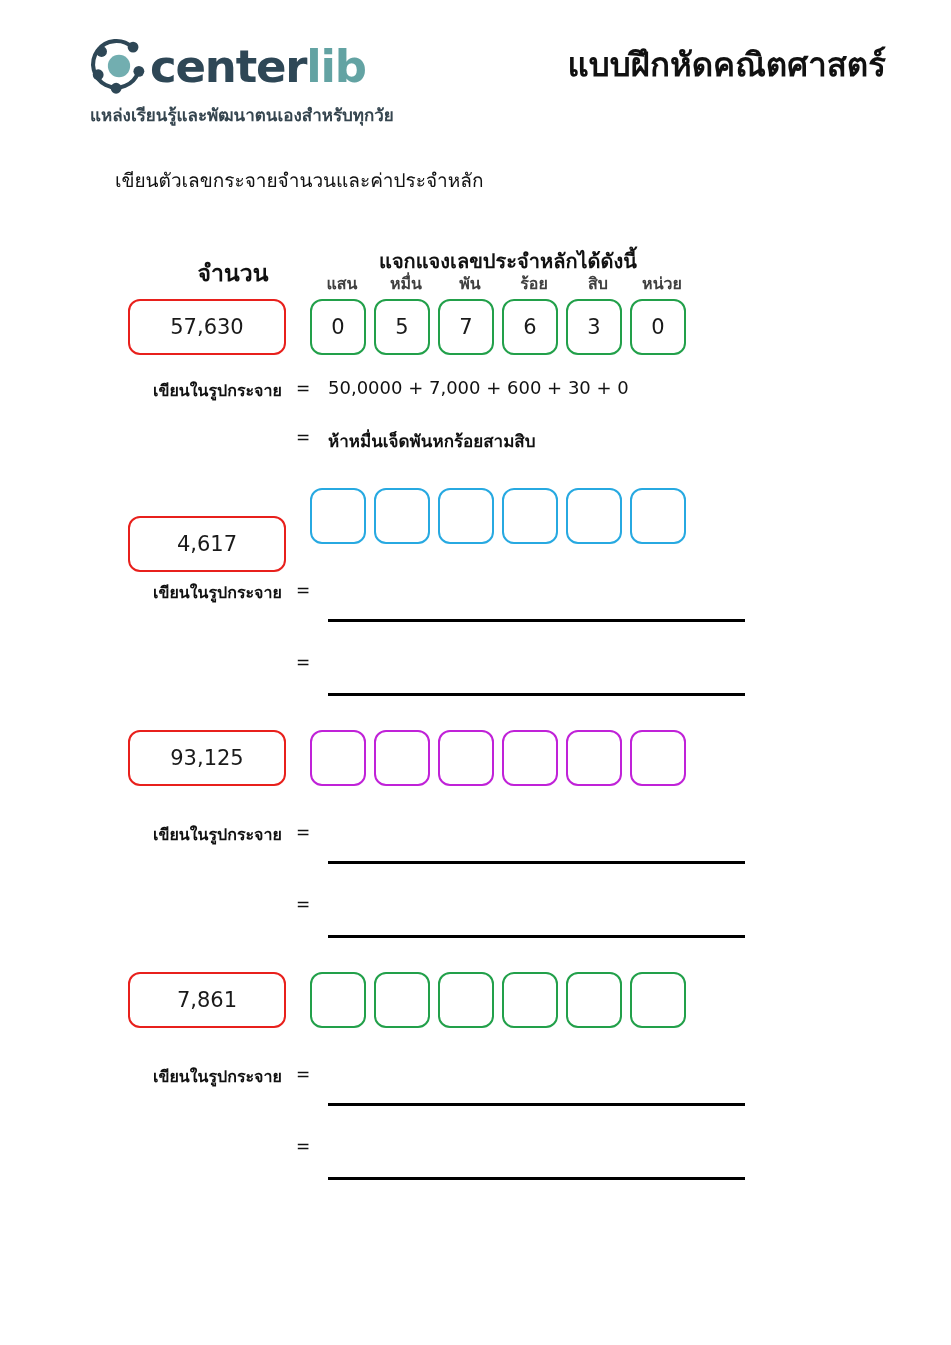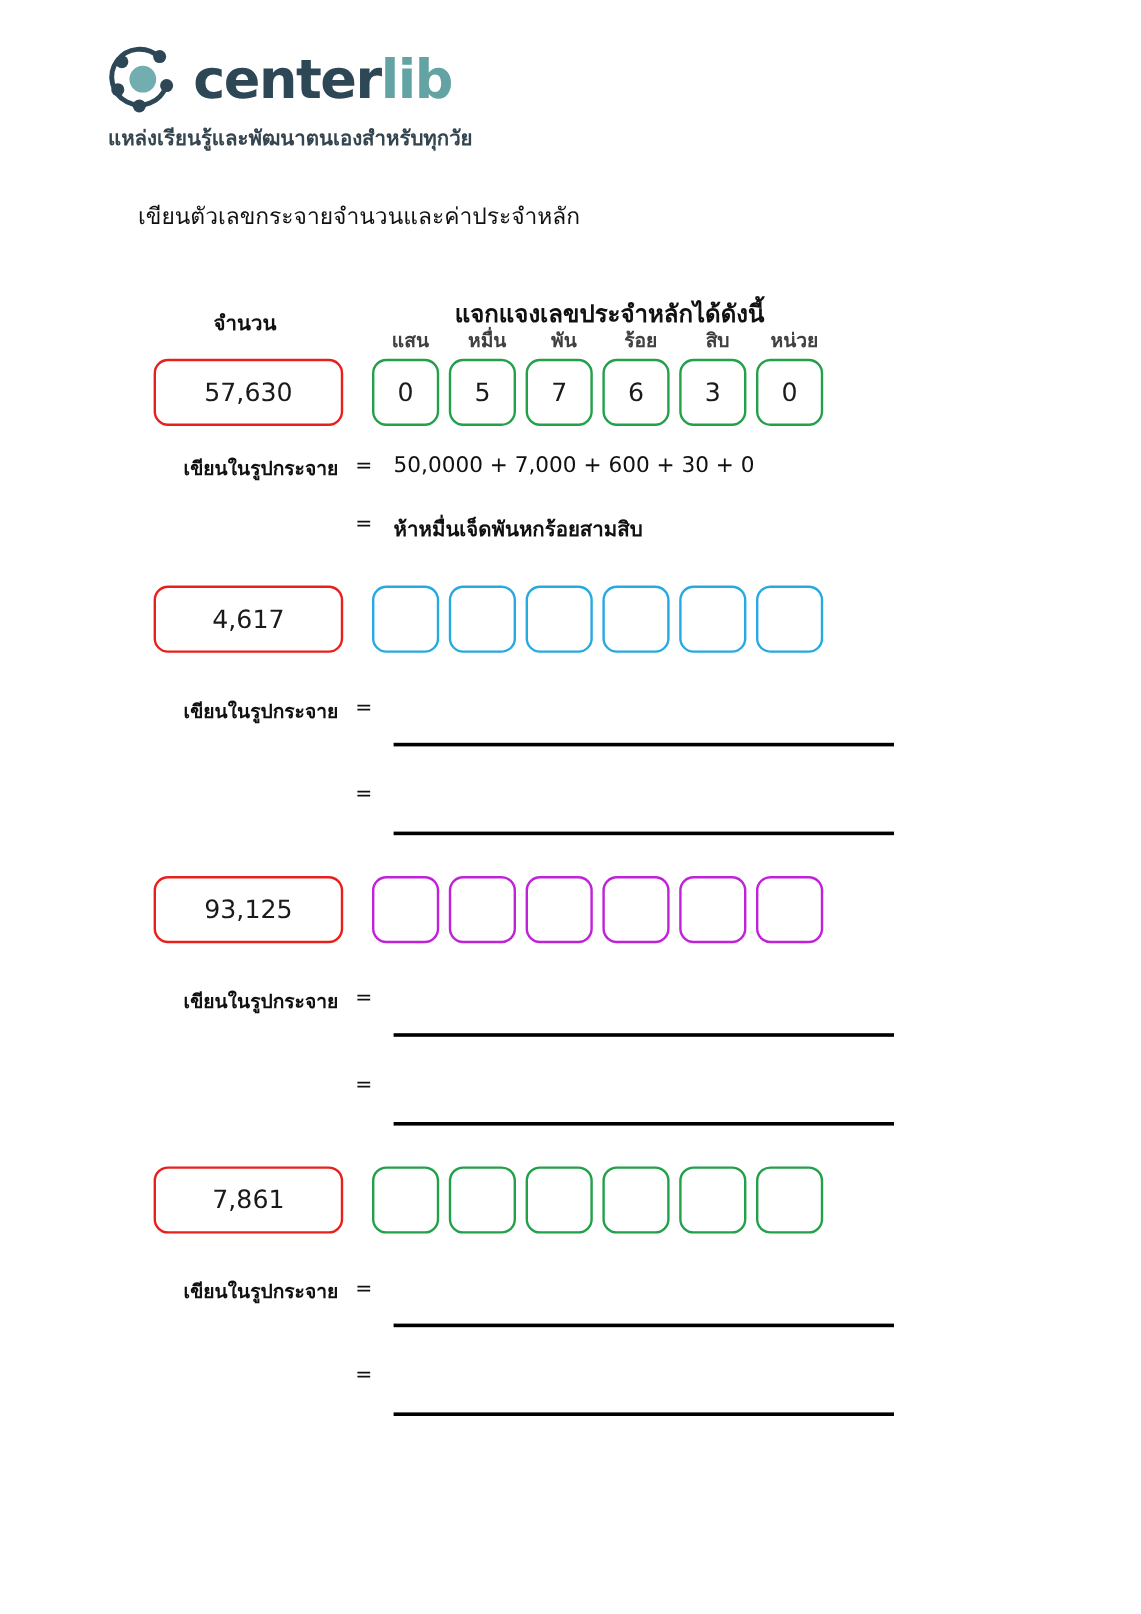--- a/index.html
+++ b/index.html
@@ -26,21 +26,21 @@
   }
   .logo-block {
     position: absolute;
     left: 88px;
     top: 5px;
     width: 300px;
   }
   .logo-row {
     display: flex;
     align-items: center;
-    gap: 11px;
+    gap: 0;
   }
   .logo-mark {
     width: 62px;
     height: 62px;
     flex: none;
   }
   .logo-word {
     font-size: 45px;
     font-weight: 700;
     letter-spacing: -1.2px;
@@ -99,22 +99,22 @@
     top: 0;
     width: 951px;
   }
 
   
   .col-title-number {
     position: absolute;
     left: 178px;
     top: 255px;
     width: 110px;
-    text-align: left;
-    font-size: 17px;
+    text-align: center;
+    font-size: 23px;
     font-weight: 600;
     color: #111;
   }
   .col-title-spread {
     position: absolute;
     left: 318px;
     top: 245px;
     width: 380px;
     text-align: center;
     font-size: 20px;
@@ -235,20 +235,21 @@
         </svg>
       </span>
       <span class="logo-word">
         <span class="w1">center</span><span class="w2">lib</span>
       </span>
     </div>
     <div class="logo-tagline">แหล่งเรียนรู้และพัฒนาตนเองสำหรับทุกวัย</div>
   </div>
 
   <div class="title-block">
+    <div class="title-main">แบบฝึกหัดคณิตศาสตร์</div>
   </div>
 </div>
 
 <div class="instruction">เขียนตัวเลขกระจายจำนวนและค่าประจำหลัก</div>
 
 <div class="sheet">
 
   <div class="col-title-number">จำนวน</div>
   <div class="col-title-spread">แจกแจงเลขประจำหลักได้ดังนี้</div>
 
@@ -272,21 +273,21 @@
       <div class="digit-cell c-green">0</div>
     </div>
     <div class="expand-label" style="top:378px">เขียนในรูปกระจาย</div>
     <div class="eq-sign" style="top:378px">=</div>
     <div class="expand-value" style="top:377px">50,0000 + 7,000 + 600 + 30 + 0</div>
     <div class="eq-sign" style="top:427px">=</div>
     <div class="expand-value bold" style="top:427px">ห้าหมื่นเจ็ดพันหกร้อยสามสิบ</div>
   </div>
 
   <div class="problem">
-    <div class="num-box" style="top:488px">4,617</div>
+    <div class="num-box" style="top:516px">4,617</div>
     <div class="digit-row" style="top:488px">
       <div class="digit-cell c-cyan"></div>
       <div class="digit-cell c-cyan"></div>
       <div class="digit-cell c-cyan"></div>
       <div class="digit-cell c-cyan"></div>
       <div class="digit-cell c-cyan"></div>
       <div class="digit-cell c-cyan"></div>
     </div>
     <div class="expand-label" style="top:580px">เขียนในรูปกระจาย</div>
     <div class="eq-sign" style="top:580px">=</div>

